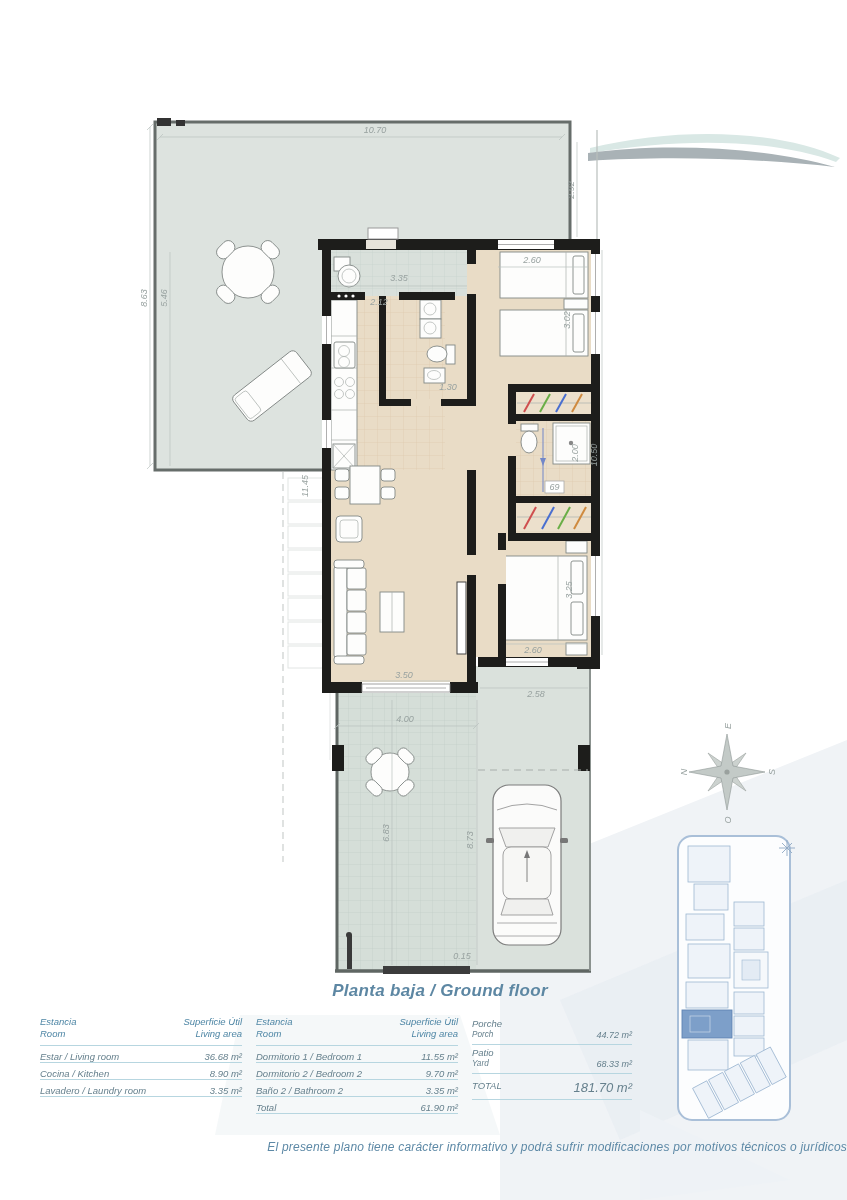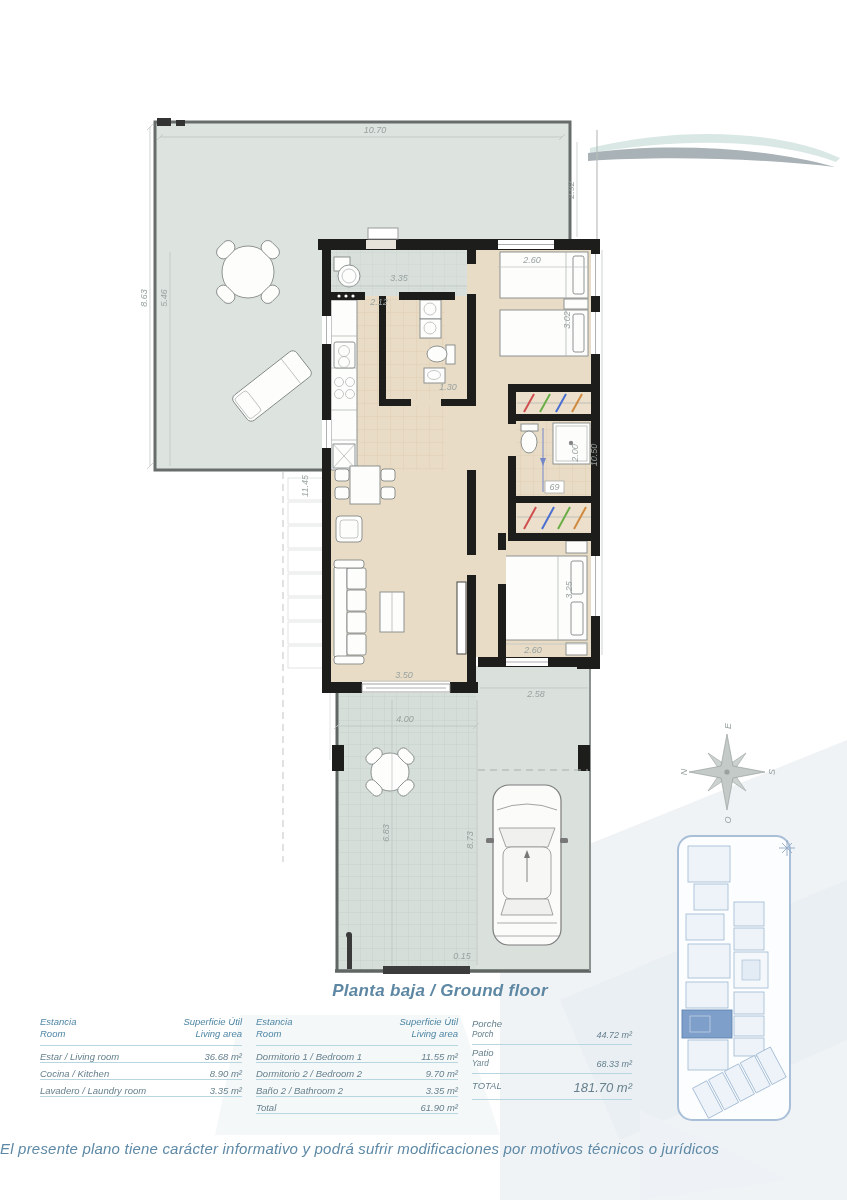--- a/index.html
+++ b/index.html
@@ -28,22 +28,22 @@
           padding-bottom:4px;border-bottom:1px solid #b7d6e0;}
   .th-r{text-align:right;}
   .t-row{display:flex;justify-content:space-between;align-items:center;
          padding:5px 0 0;border-bottom:1px solid #b7d6e0;white-space:nowrap;}
   .rt-row{border-bottom:1px solid #b7d6e0;padding:2px 0 4px;}
   .rt-row .r1{font-size:9.5px;}
   .rt-row .r2{display:flex;justify-content:space-between;font-size:8.2px;white-space:nowrap;margin-top:1px;}
   .rt-row .r2 .tv{font-size:9px;}
   .rt-row.total .r2{font-size:9.5px;padding-top:3px;}
   .rt-row.total .tv{font-size:13px;}
-  .disclaimer{position:absolute;left:0;right:0;top:1140px;text-align:left;z-index:2;
-              font-size:15px;font-weight:500;color:#5d89a6;letter-spacing:.2px;}
+  .disclaimer{position:absolute;left:0;right:0;top:1140px;text-align:right;z-index:2;
+              font-size:12px;font-weight:500;color:#5d89a6;letter-spacing:.2px;}
 </style>
 </head>
 <body>
 
 <div class="page">
 
 <svg width="847" height="1200" viewBox="0 0 847 1200">
   <defs>
     <pattern id="pgrey" width="12" height="12" patternUnits="userSpaceOnUse">
       <rect width="12" height="12" fill="#d9e0db"></rect>

